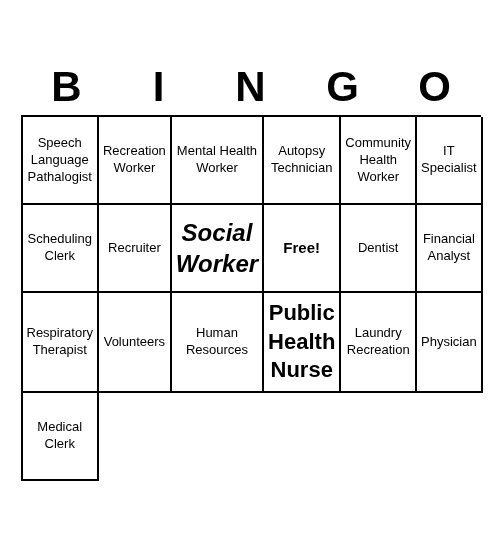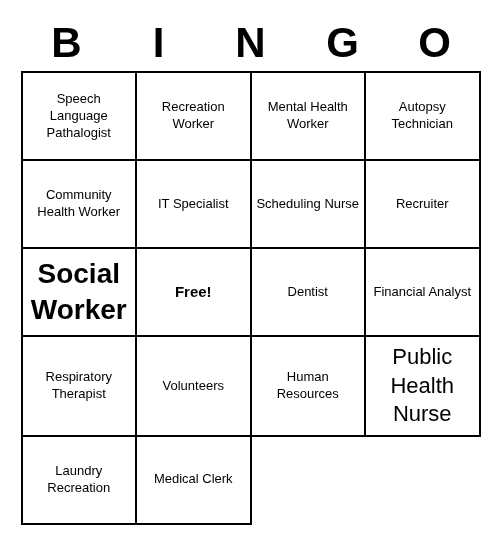--- a/index.html
+++ b/index.html
@@ -28,21 +28,21 @@
     .bingo-header-cell {
       width: 88px;
       text-align: center;
       font-size: 42px;
       font-weight: bold;
       font-family: Arial, sans-serif;
     }
 
     .bingo-grid {
       display: grid;
-      grid-template-columns: repeat(4, 1fr);
+      grid-template-columns: repeat(6, 1fr);
       border-left: 2px solid #000;
       border-top: 2px solid #000;
     }
 
     .bingo-cell {
       border-right: 2px solid #000;
       border-bottom: 2px solid #000;
       min-height: 88px;
       display: flex;
       align-items: center;
@@ -53,22 +53,23 @@
       line-height: 1.3;
       font-family: Arial, sans-serif;
     }
 
     .bingo-cell.free {
       font-size: 15px;
       font-weight: bold;
     }
 
     .bingo-cell.bold-text {
-      font-size: 28px;
+      font-size: 24px;
       font-weight: bold;
+      font-style: italic;
     }
 
     .bingo-cell.large-bold {
       font-size: 22px;
       font-weight: bold;
     }
   </style>
 </head>
 <body>
 
@@ -80,26 +81,27 @@
     <div class="bingo-header-cell">G</div>
     <div class="bingo-header-cell">O</div>
   </div>
   <div class="bingo-grid" id="bingo-grid">
   <div class="bingo-cell">Speech Language Pathalogist</div>
       <div class="bingo-cell">Recreation Worker</div>
       <div class="bingo-cell">Mental Health Worker</div>
       <div class="bingo-cell">Autopsy Technician</div>
       <div class="bingo-cell">Community Health Worker</div>
       <div class="bingo-cell">IT Specialist</div>
-      <div class="bingo-cell">Scheduling Nurse</div>
+      <div class="bingo-cell">Scheduling Clerk</div>
       <div class="bingo-cell">Recruiter</div>
       <div class="bingo-cell bold-text" style="font-weight: bold;">Social Worker</div>
       <div class="bingo-cell free" style="font-weight: bold;">Free!</div>
       <div class="bingo-cell">Dentist</div>
       <div class="bingo-cell">Financial Analyst</div>
       <div class="bingo-cell">Respiratory Therapist</div>
       <div class="bingo-cell">Volunteers</div>
       <div class="bingo-cell">Human Resources</div>
-      <div class="bingo-cell large-bold" style="font-weight: normal;">Public Health Nurse</div>
+      <div class="bingo-cell large-bold" style="font-weight: bold;">Public Health Nurse</div>
       <div class="bingo-cell">Laundry Recreation</div>
+      <div class="bingo-cell">Physician</div>
       <div class="bingo-cell">Medical Clerk</div>
     </div>
 </div>
 
 </body></html>

